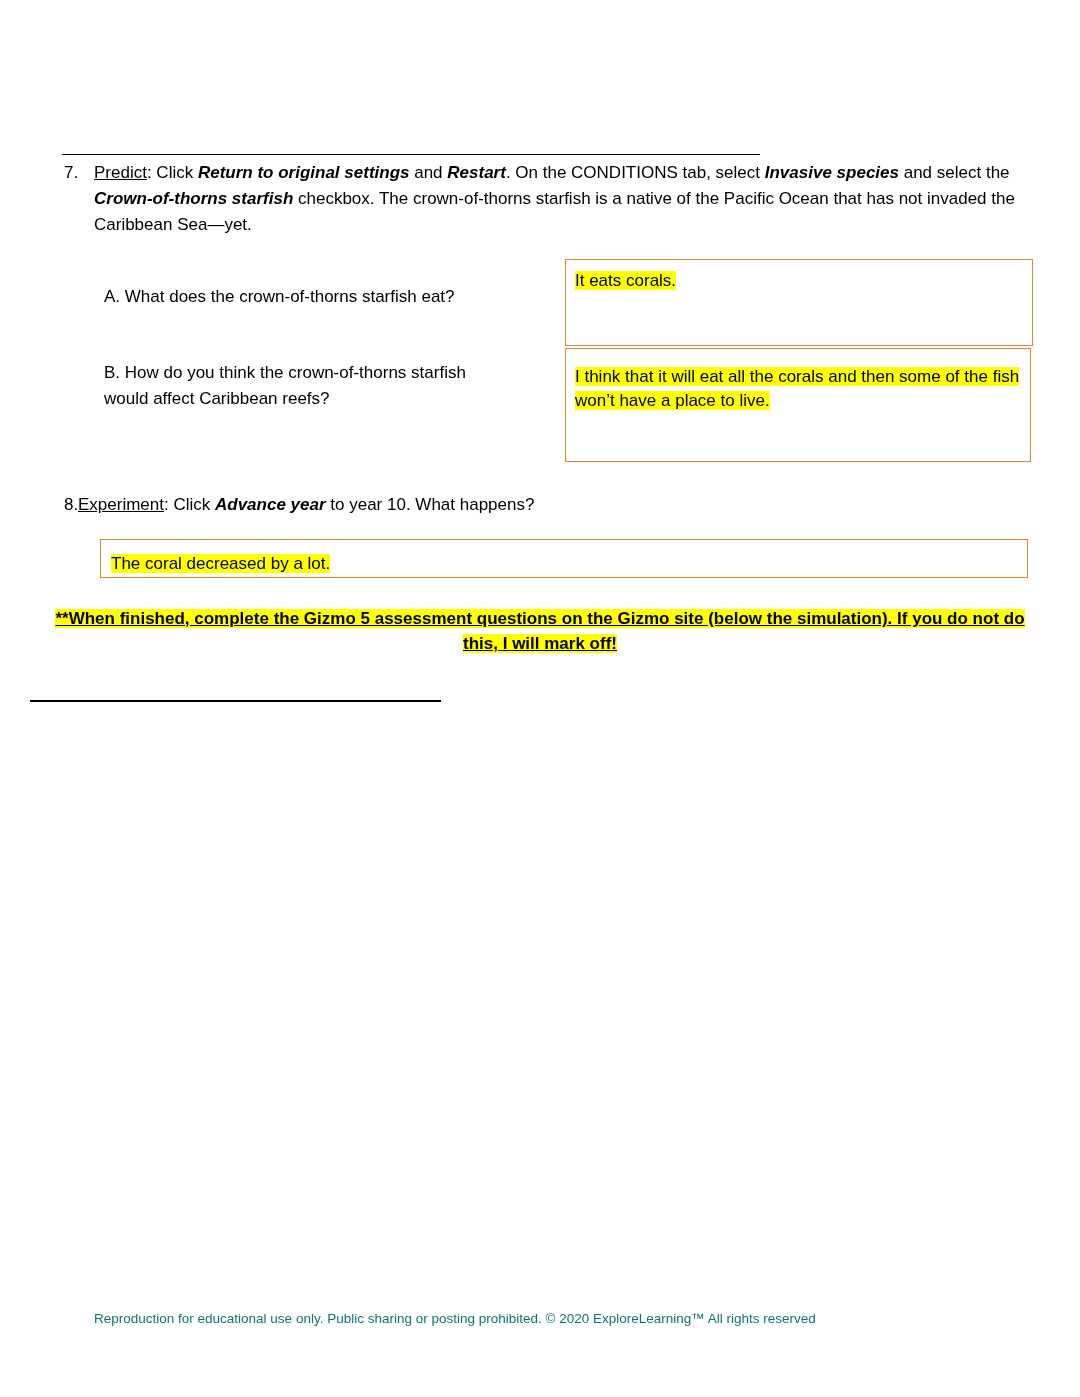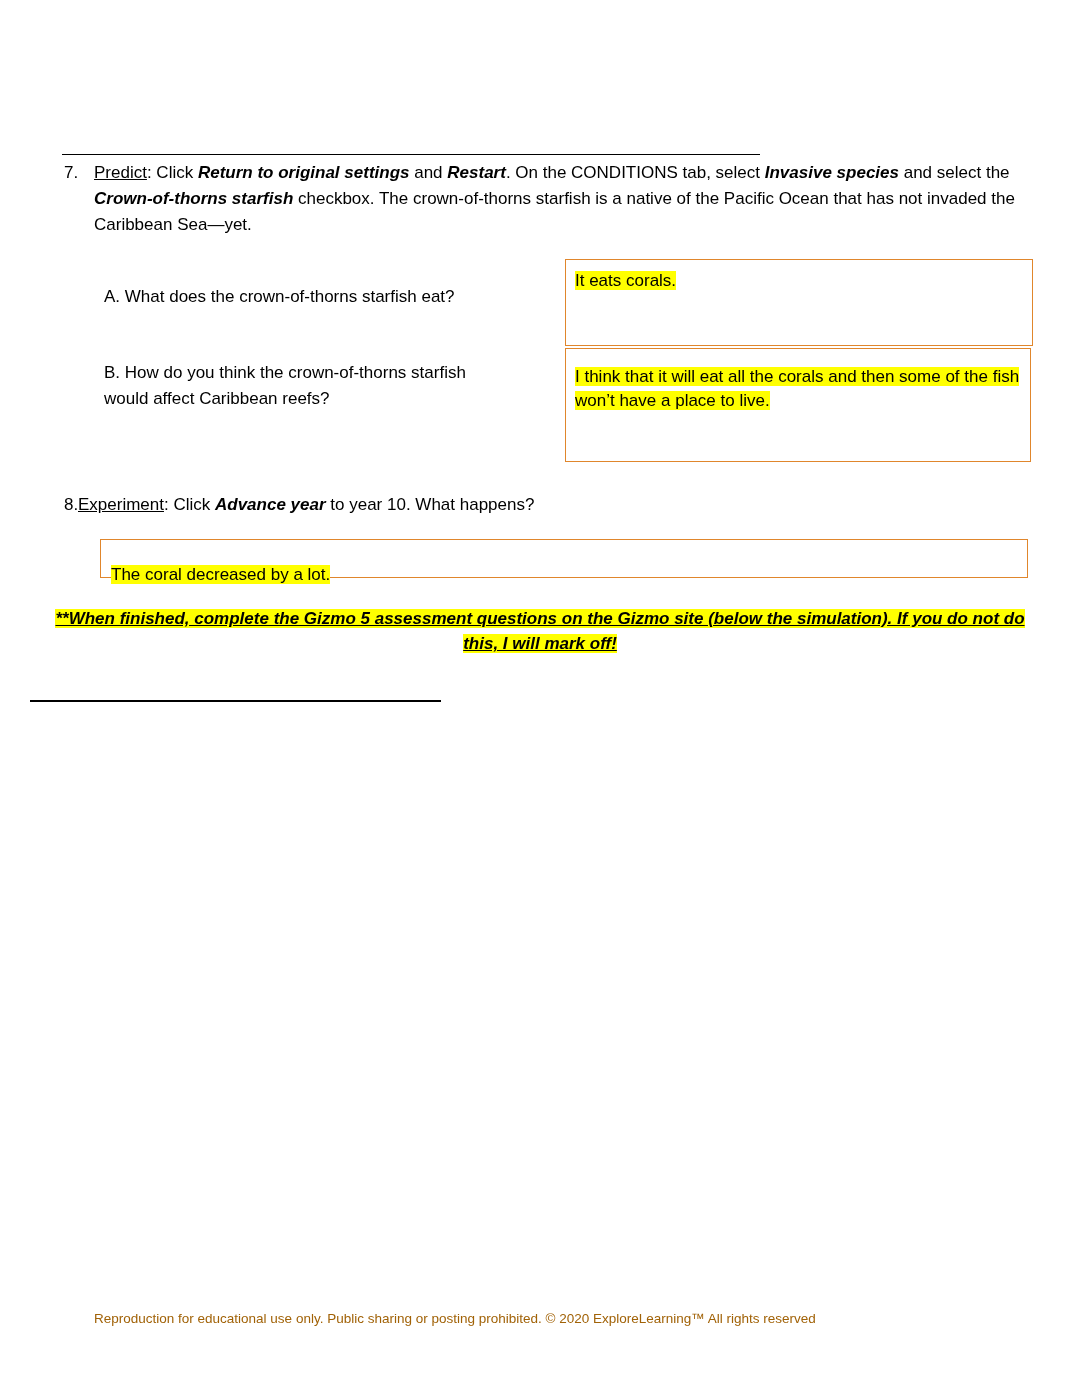--- a/index.html
+++ b/index.html
@@ -43,46 +43,45 @@
 
   .answer-box {
     position: absolute;
     border: 1.6px solid #e0862c;
     background: #ffffff;
     font-size: 17px;
     line-height: 24px;
   }
   .box-a { left: 565px; top: 259px; width: 468px; height: 87px;  padding: 9px 9px 0; }
   .box-b { left: 565px; top: 348px; width: 466px; height: 114px; padding: 16px 9px 0; }
-  .box-8 { left: 100px; top: 539px; width: 928px; height: 39px;  padding: 23px 10px 0; }
+  .box-8 { left: 100px; top: 539px; width: 928px; height: 39px;  padding: 12px 10px 0; }
 
   .num-8  { left: 64px; top: 492px; width: 26px; }
   .para-8 { left: 78px; top: 492px; width: 910px; }
 
   .warning {
     position: absolute;
     left: 45px;
     top: 606px;
     width: 990px;
     text-align: center;
     font-size: 17px;
     line-height: 25px;
     font-weight: bold;
-    font-style: italic;
   }
   .warning .hl { text-decoration: underline; }
 
   .footer {
     position: absolute;
     left: 94px;
     top: 1310px;
     width: 920px;
     font-size: 13.5px;
     line-height: 18px;
-    color: #a16207;
+    color: #0f766e;
   }
 </style>
 </head>
 <body>
 
 <div class="page">
 
   <div class="rule top-rule"></div>
 
   <div class="body-text num-7">7.</div>

